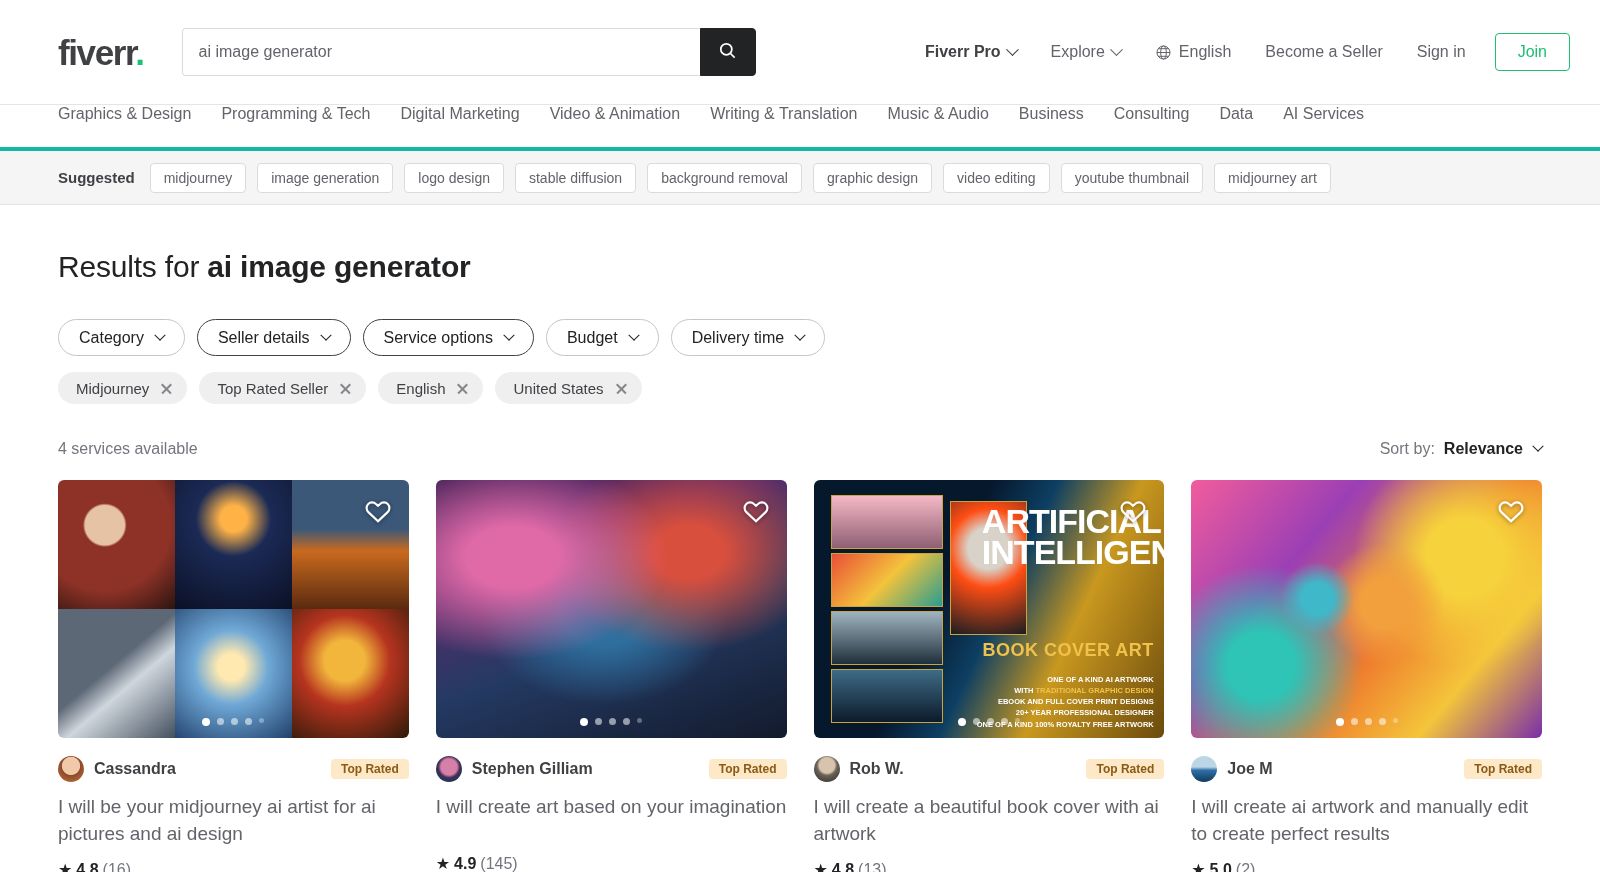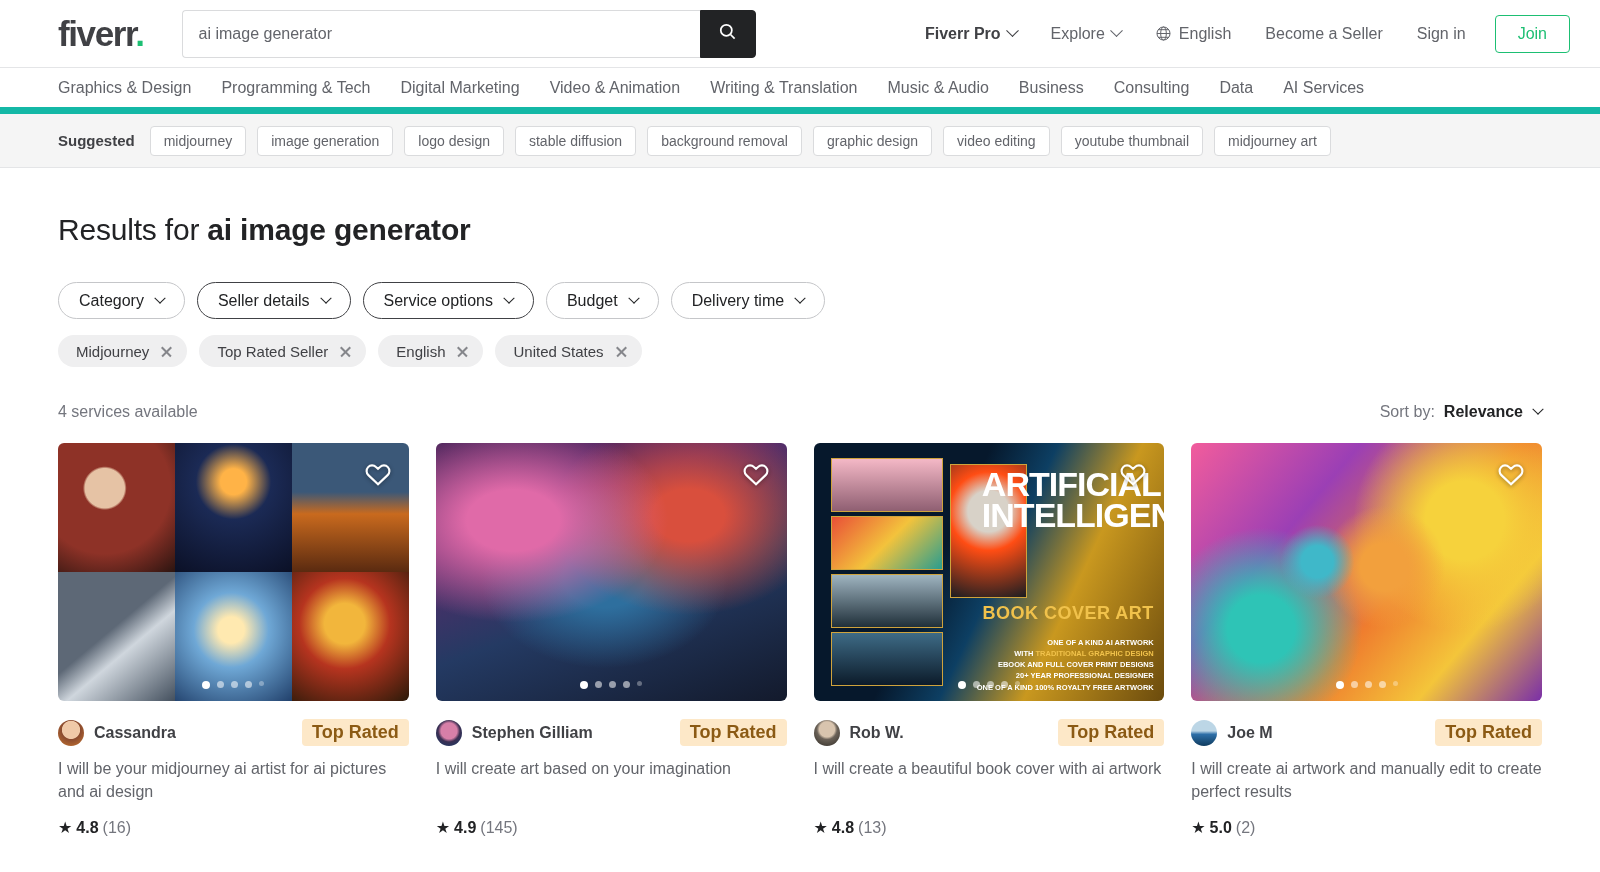--- a/index.html
+++ b/index.html
@@ -6,21 +6,21 @@
   html, body {
     width: 1600px; height: 872px;
     font-family: "Liberation Sans", sans-serif;
     background: #ffffff;
     color: #222325;
     overflow: hidden;
   }
 
   
   .header {
-    height: 68px;
+    height: 105px;
     display: flex;
     align-items: center;
     padding: 0 30px 0 58px;
     border-bottom: 1px solid #e4e5e7;
     background: #fff;
   }
   .logo {
     font-size: 35px;
     font-weight: 700;
     letter-spacing: -1.4px;
@@ -96,24 +96,23 @@
     padding: 0 22px;
     font-size: 16px;
     font-family: "Liberation Sans", sans-serif;
     cursor: pointer;
   }
 
   
   .nav {
     height: 46px;
     display: flex;
-    align-items: center;
     gap: 30px;
     padding: 0 58px;
-    border-bottom: 7px solid #14b8a6;
+    border-bottom: 4px solid #14b8a6;
     background: #fff;
   }
   .nav-item {
     font-size: 16px;
     color: #62646a;
     cursor: pointer;
     white-space: nowrap;
   }
 
   
@@ -291,30 +290,30 @@
   }
   .seller-name {
     font-size: 16px; font-weight: 700; color: #404145;
     white-space: nowrap; overflow: hidden; text-overflow: ellipsis;
     cursor: pointer;
   }
   .badge {
     margin-left: auto;
     background: #fde8c8;
     color: #8b5a14;
-    font-size: 18px;
+    font-size: 12px;
     font-weight: 700;
     border-radius: 4px;
     padding: 3px 10px;
     white-space: nowrap;
     text-align: center;
   }
   .gig-title {
     margin-top: 12px;
-    font-size: 16px;
+    font-size: 19px;
     line-height: 1.42;
     color: #62646a;
     cursor: pointer;
     min-height: 48px;
   }
   .rating {
     margin-top: 13px;
     display: flex; align-items: center; gap: 4px;
     font-size: 16px;
   }

